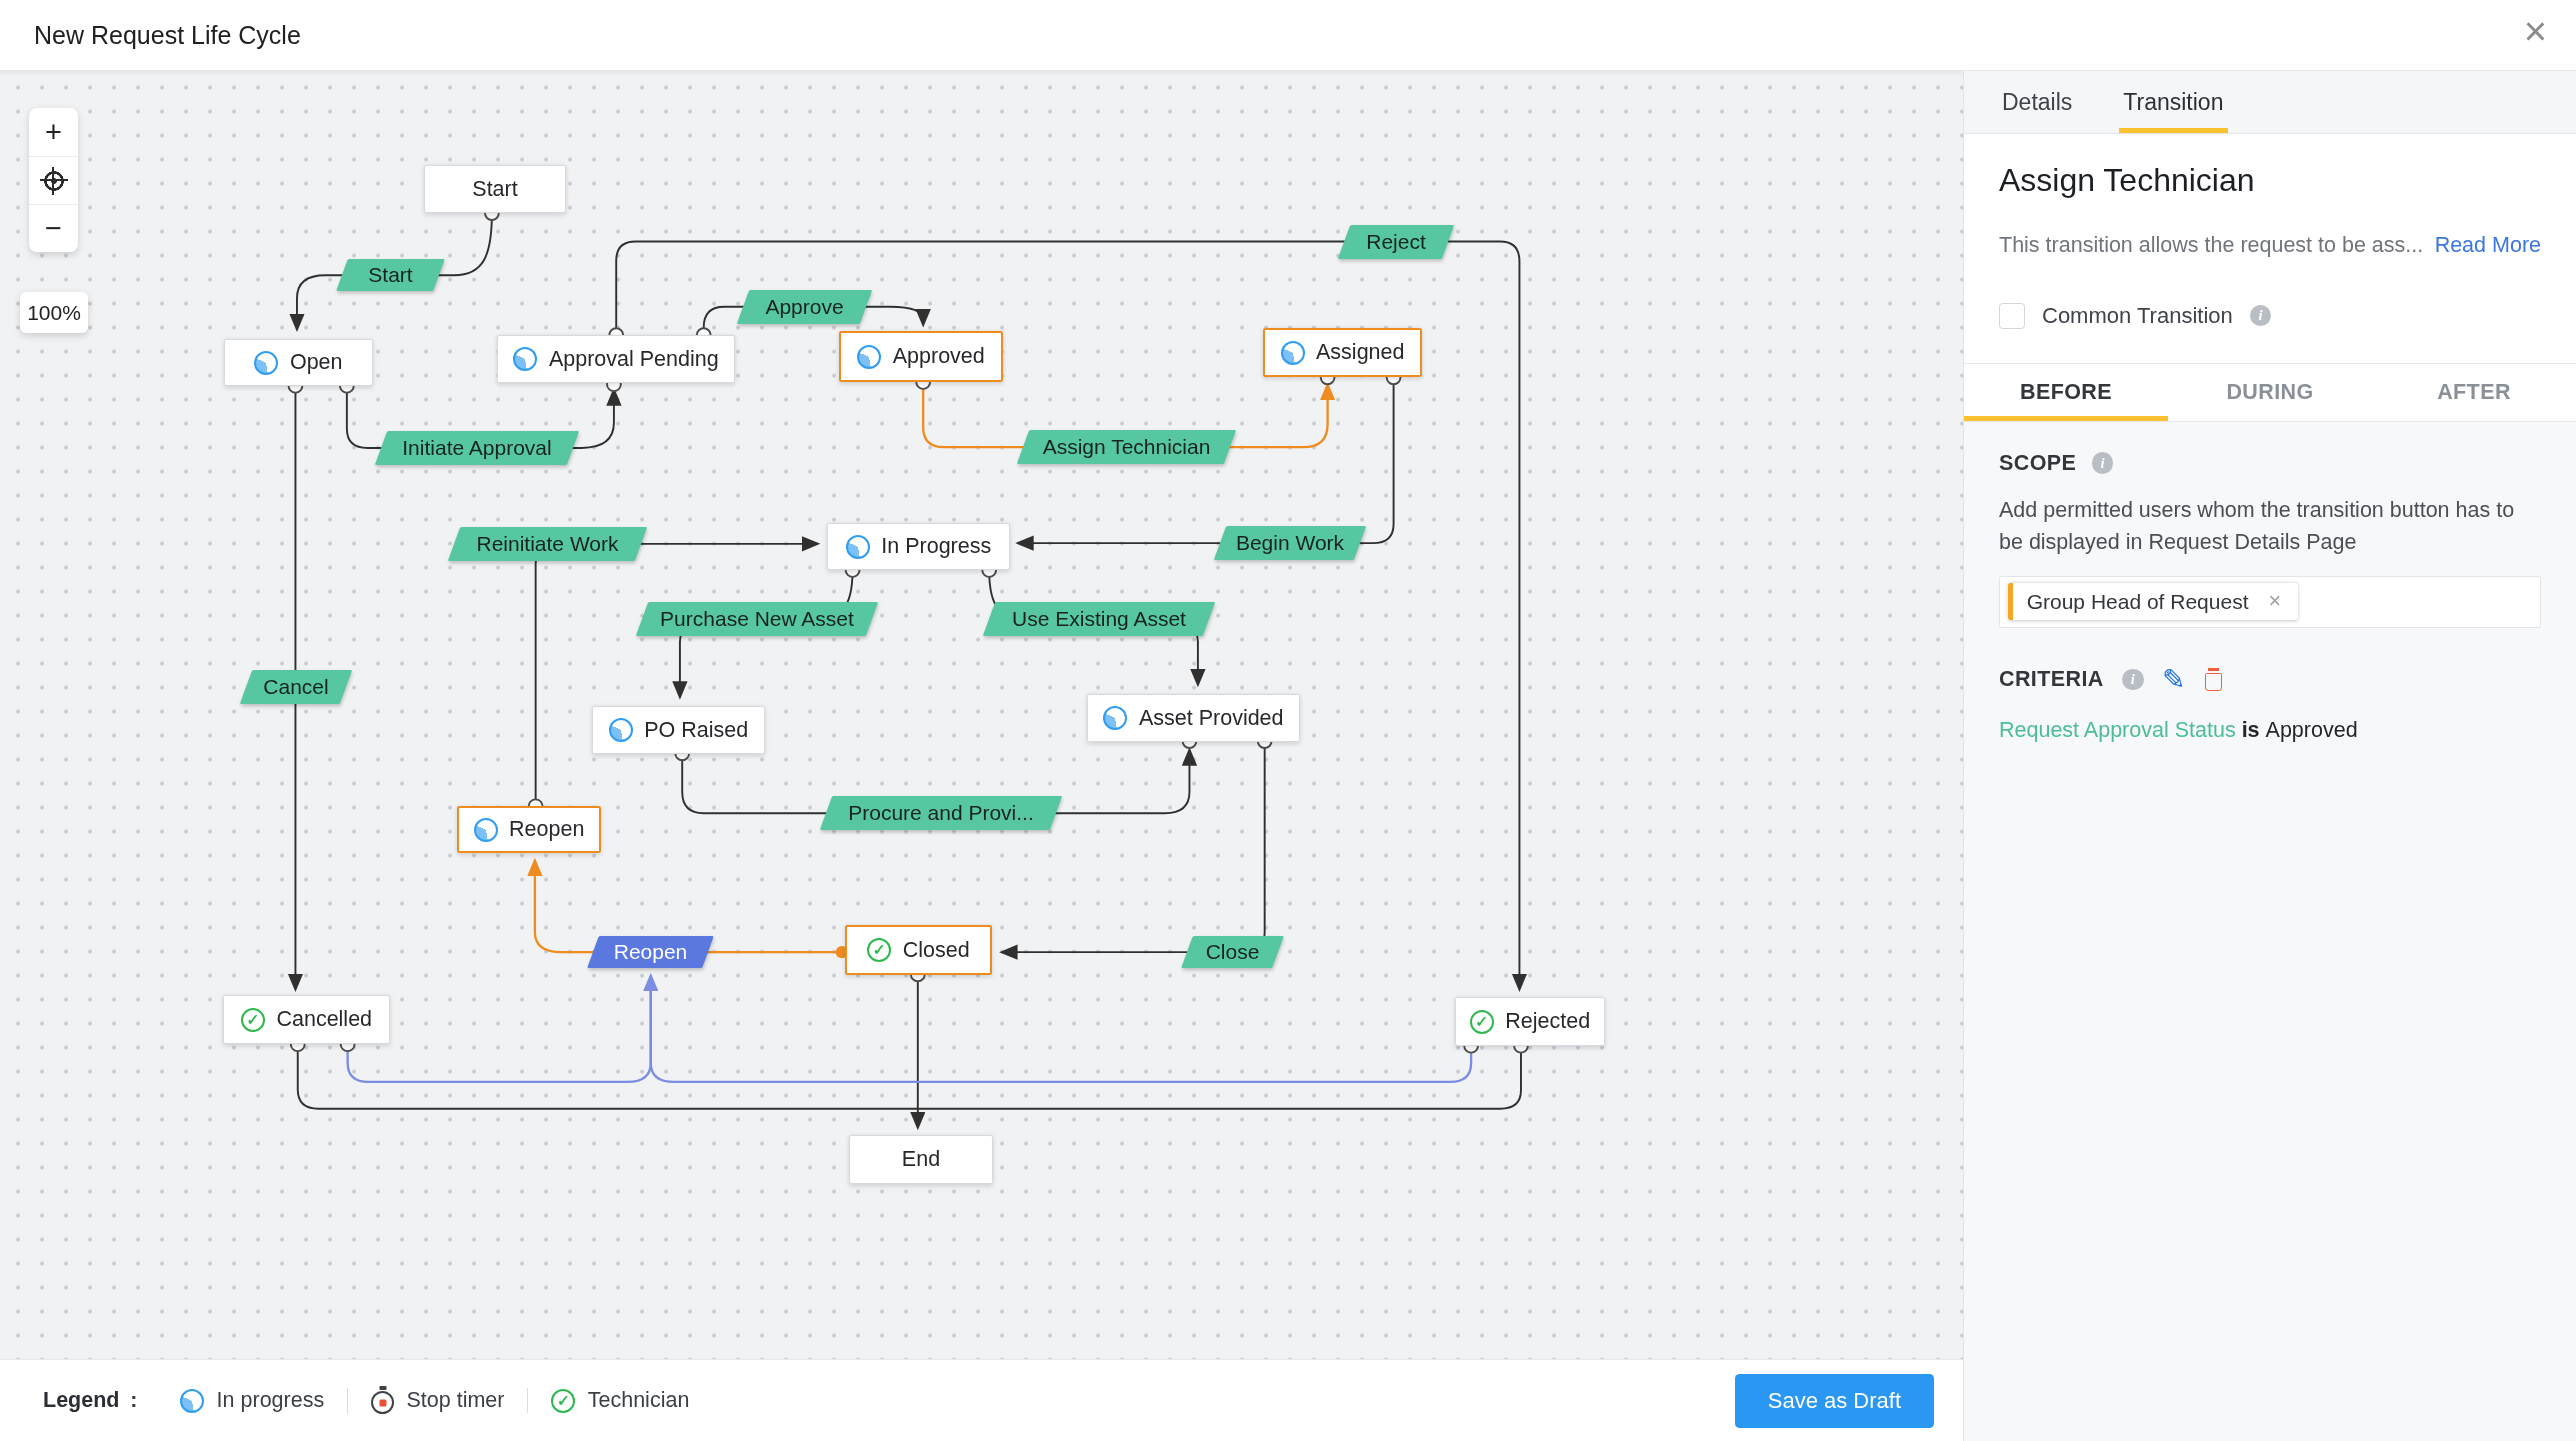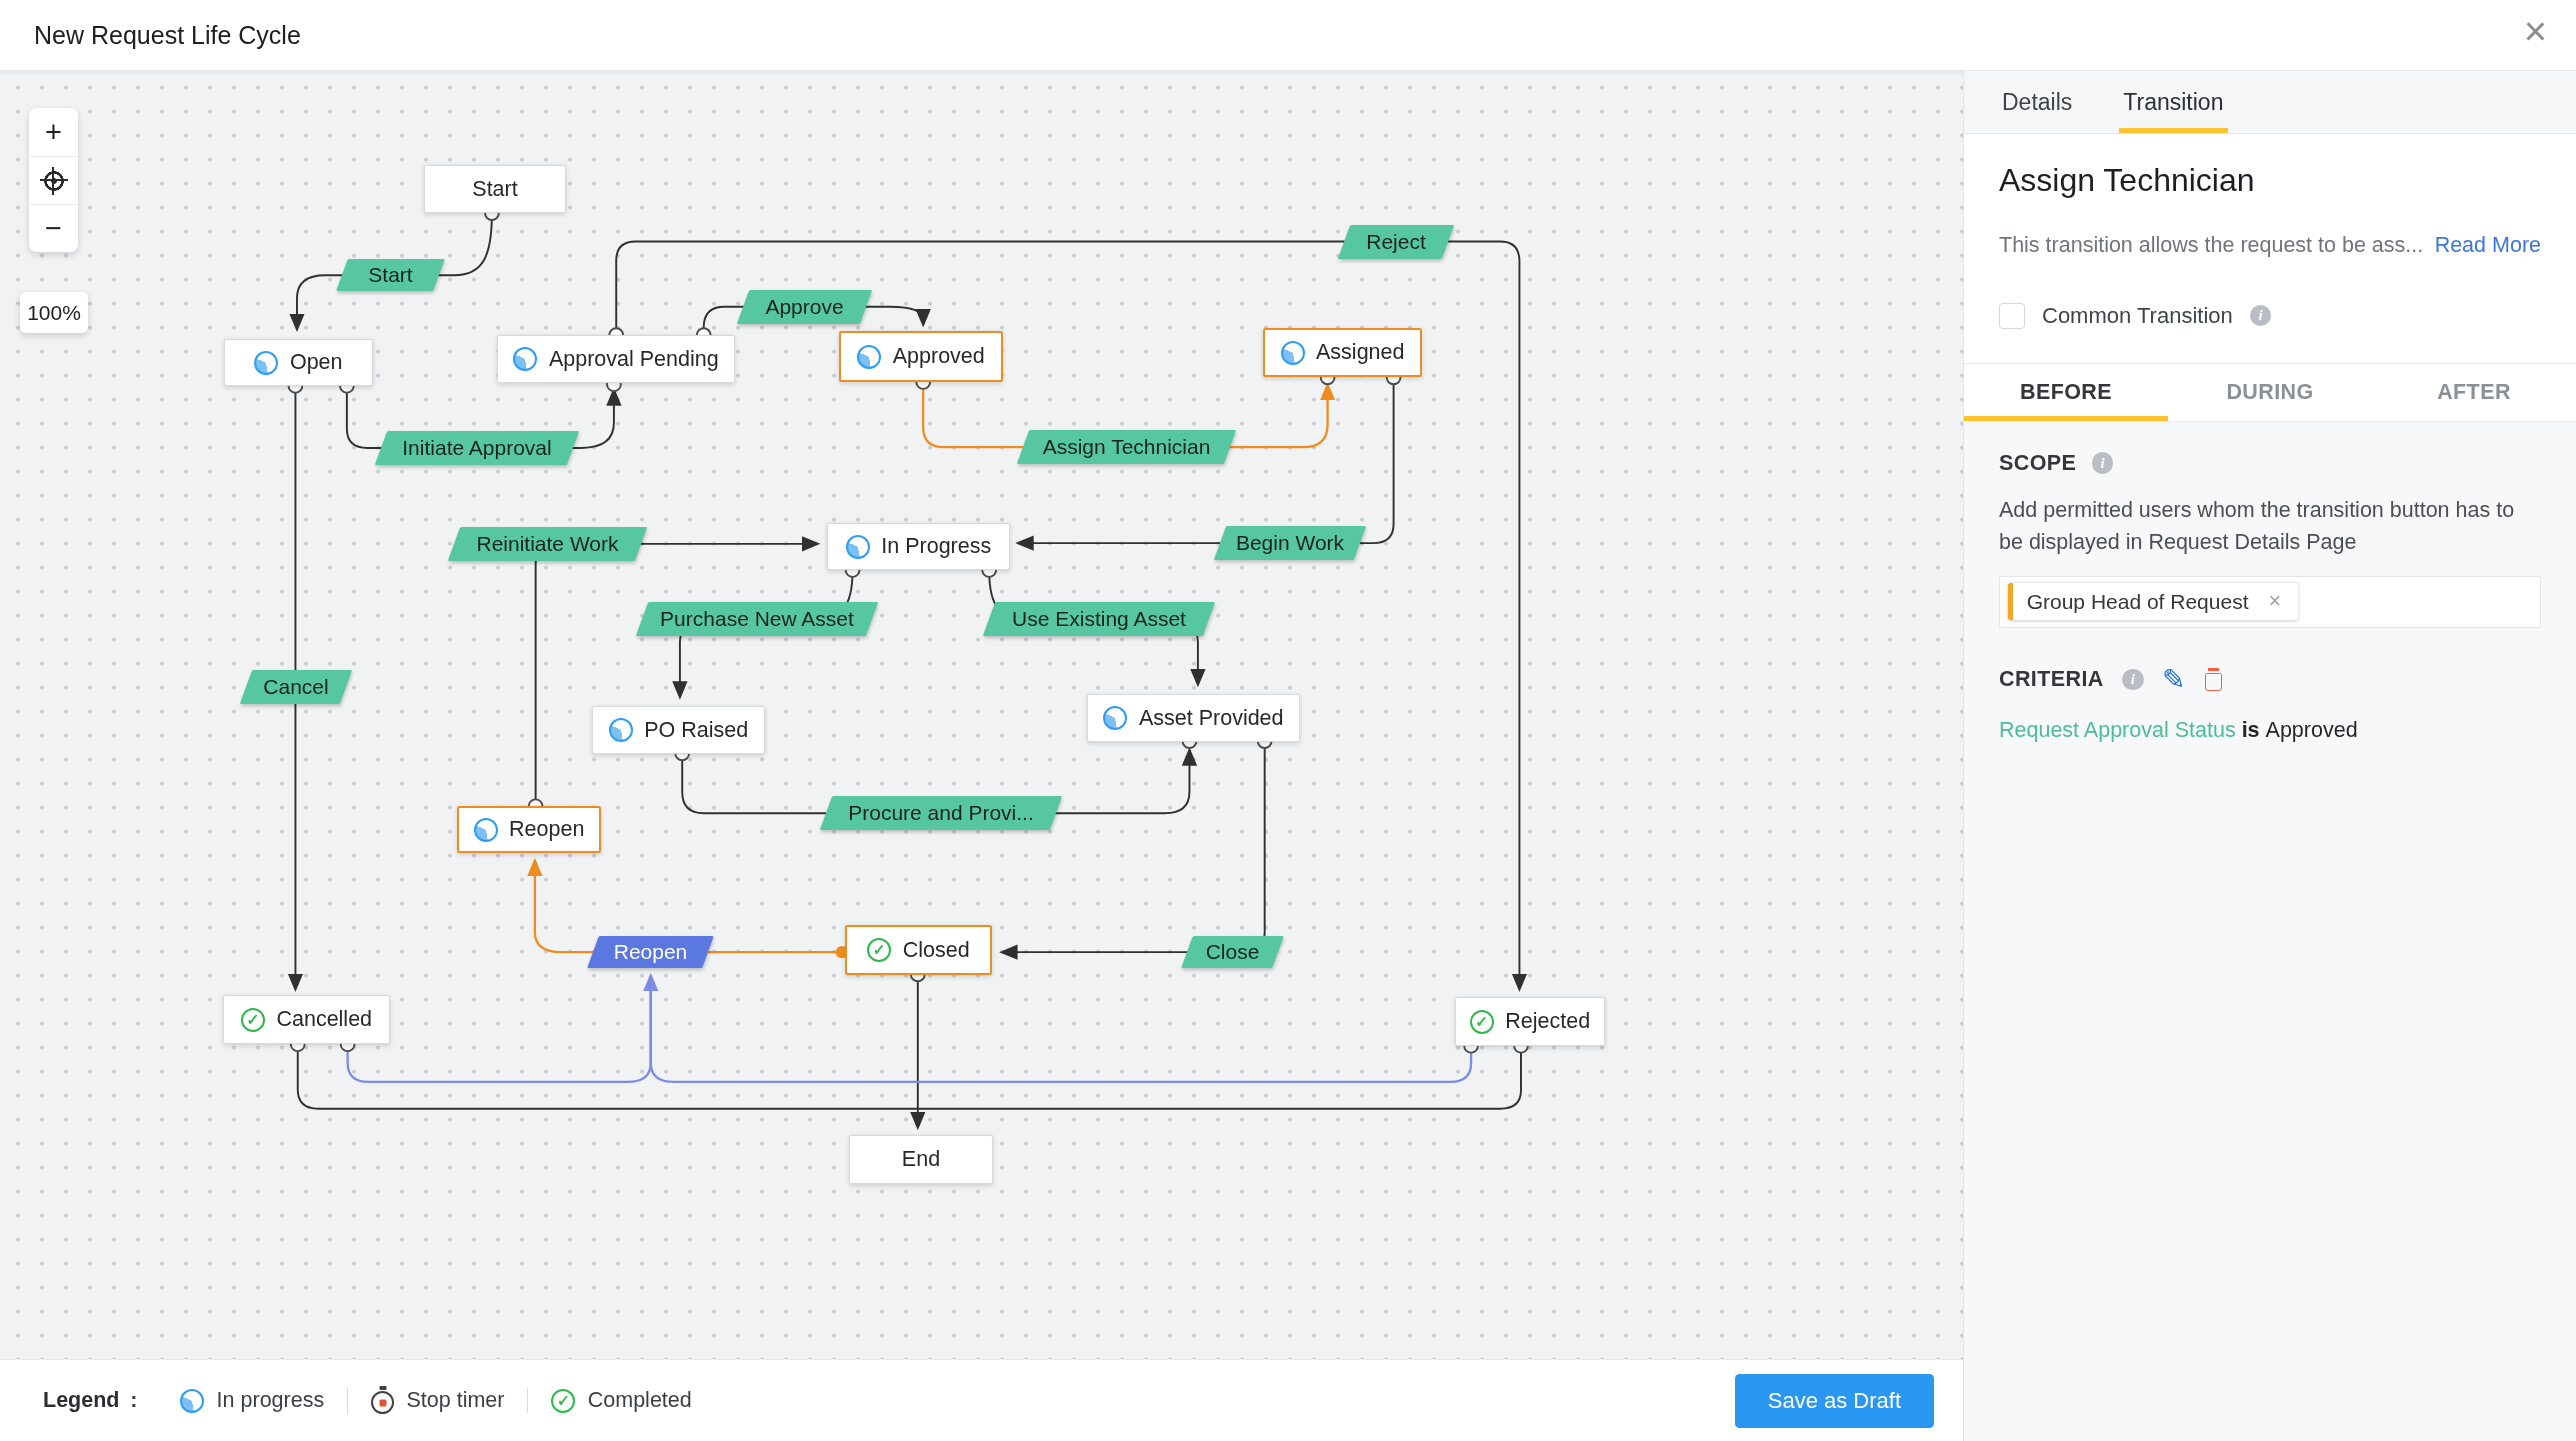--- a/index.html
+++ b/index.html
@@ -312,21 +312,21 @@
         <span class="legend-item">
           <span class="ic in-progress"></span>
           <span>In progress</span>
         </span>
         <span class="legend-item">
           <span class="stopwatch"></span>
           <span>Stop timer</span>
         </span>
         <span class="legend-item">
           <span class="ic completed"></span>
-          <span>Completed</span>
+          <span>Technician</span>
         </span>
       </div>
       <div class="btns">
         <div class="btn primary">Publish</div>
         <div class="btn primary">Save as Draft</div>
         <div class="btn secondary">Cancel</div>
       </div>
     </div>
   </div>
 

